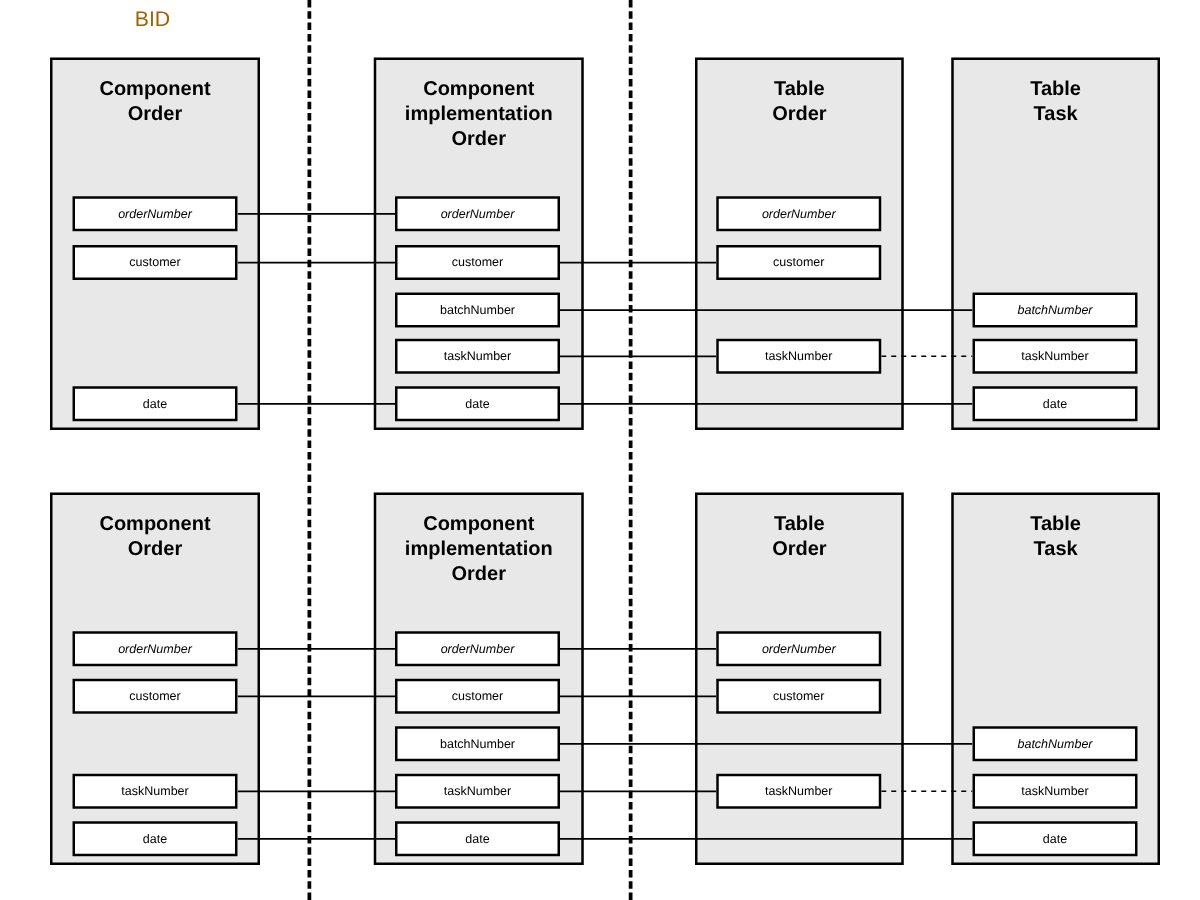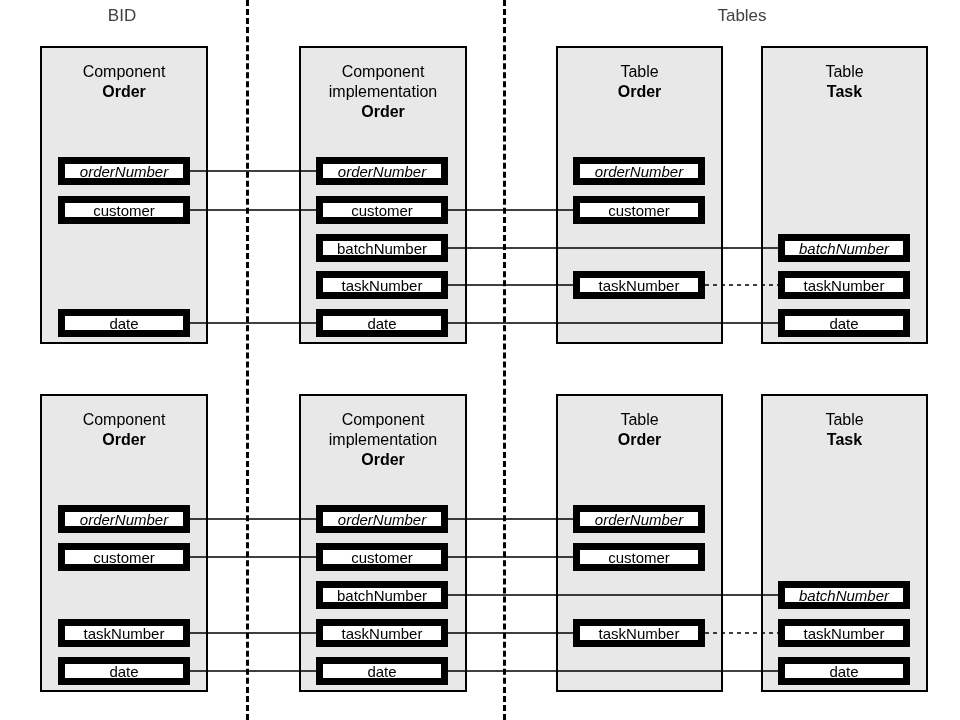--- a/index.html
+++ b/index.html
@@ -16,21 +16,21 @@
   #stage {
     position: relative;
     width: 960px;
     height: 720px;
     background: #ffffff;
   }
   
   .col-header {
     position: absolute;
     font-size: 17px;
-    color: #404040;
+    color: #a16207;
     text-align: center;
     white-space: nowrap;
   }
   
   .divider {
     position: absolute;
     top: 0;
     width: 0;
     height: 720px;
     border-left: 3px dashed #000000;
@@ -44,29 +44,29 @@
   }
   .panel-title {
     position: absolute;
     left: 0;
     right: 0;
     text-align: center;
     font-size: 16px;
     line-height: 20px;
     color: #000000;
   }
-  .panel-title .t-plain { display: block; font-weight: normal; font-style: normal; }
+  .panel-title .t-plain { display: block; font-weight: bold; font-style: normal; }
   .panel-title .t-name  { display: block; font-weight: bold; }
   
   .field {
     position: absolute;
     background: #ffffff;
-    border: 7px solid #000000;
+    border: 2px solid #000000;
     box-sizing: border-box;
-    font-size: 15px;
+    font-size: 10px;
     color: #000000;
     display: flex;
     align-items: center;
     justify-content: center;
     white-space: nowrap;
   }
   .field.ital { font-style: italic; }
   
   #wires {
     position: absolute;
@@ -93,21 +93,20 @@
       <line x1="190" y1="633" x2="316" y2="633" stroke="#000000" stroke-width="1.4"></line>
       <line x1="190" y1="671" x2="316" y2="671" stroke="#000000" stroke-width="1.4"></line>
       <line x1="448" y1="519" x2="573" y2="519" stroke="#000000" stroke-width="1.4"></line>
       <line x1="448" y1="557" x2="573" y2="557" stroke="#000000" stroke-width="1.4"></line>
       <line x1="448" y1="595" x2="778" y2="595" stroke="#000000" stroke-width="1.4"></line>
       <line x1="448" y1="633" x2="573" y2="633" stroke="#000000" stroke-width="1.4"></line>
       <line x1="448" y1="671" x2="778" y2="671" stroke="#000000" stroke-width="1.4"></line>
       <line x1="705" y1="633" x2="778" y2="633" stroke="#000000" stroke-width="1.3" stroke-dasharray="4,4"></line>
     </svg>
 <div class="col-header" style="left: 2px; top: 6px; width: 240px;">BID</div>
-    <div class="col-header" style="left: 622px; top: 6px; width: 240px;">Tables</div>
     <div class="divider" style="left: 246px;"></div>
     <div class="divider" style="left: 503px;"></div>
     <div class="panel" style="left: 40px; top: 46px; width: 168px; height: 298px; z-index: 1;">
       <div class="panel-title" style="top: 14px;">
         <span class="t-plain">Component</span>
         <span class="t-name">Order</span>
       </div>
     </div>
     <div class="field ital" style="left: 58px; top: 157px; width: 132px; height: 28px; z-index: 3;">orderNumber</div>
     <div class="field" style="left: 58px; top: 196px; width: 132px; height: 28px; z-index: 3;">customer</div>

